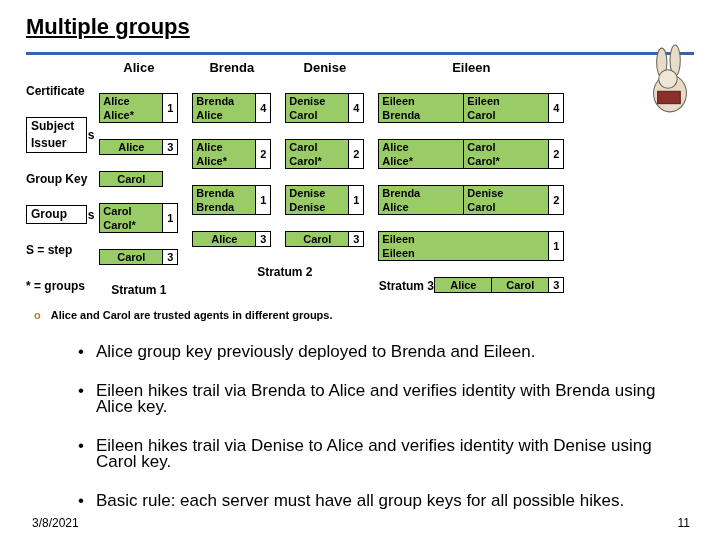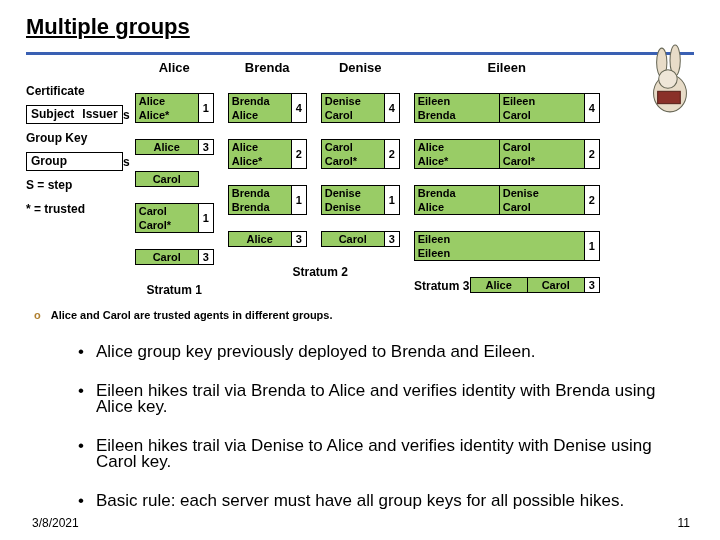--- a/index.html
+++ b/index.html
@@ -27,28 +27,28 @@
     display: flex;
     align-items: flex-start;
     gap: 12px;
     margin-top: 4px;
   }
 
   
   .legend {
     display: flex;
     flex-direction: column;
-    gap: 4px;
+    gap: 16px;
     font-size: 12px;
     padding-top: 22px;
   }
   .lbox {
     border: 1.5px solid #000;
     display: flex;
-    flex-direction: row;
+    flex-direction: column;
     position: relative;
   }
   .lbox span {
     padding: 1px 4px;
     line-height: 15px;
     font-weight: bold;
   }
   .s-right {
     position: absolute;
     right: -12px;
@@ -201,21 +201,21 @@
       <span>Subject</span>
       <span>Issuer</span>
       <span class="s-right">s</span>
     </div>
     <span class="legtext">Group Key</span>
     <div class="lbox">
       <span>Group</span>
       <span class="s-right">s</span>
     </div>
     <span class="legtext">S = step</span>
-    <span class="legtext">* = trusted</span>
+    <span class="legtext">* = groups</span>
   </div>
 
   <div class="cols">
 
     <div class="col pairwide">
       <div class="header">Alice</div>
       <div class="certrow">
           <div class="cert">
             <span>Alice</span>
             <span>Alice*</span>

